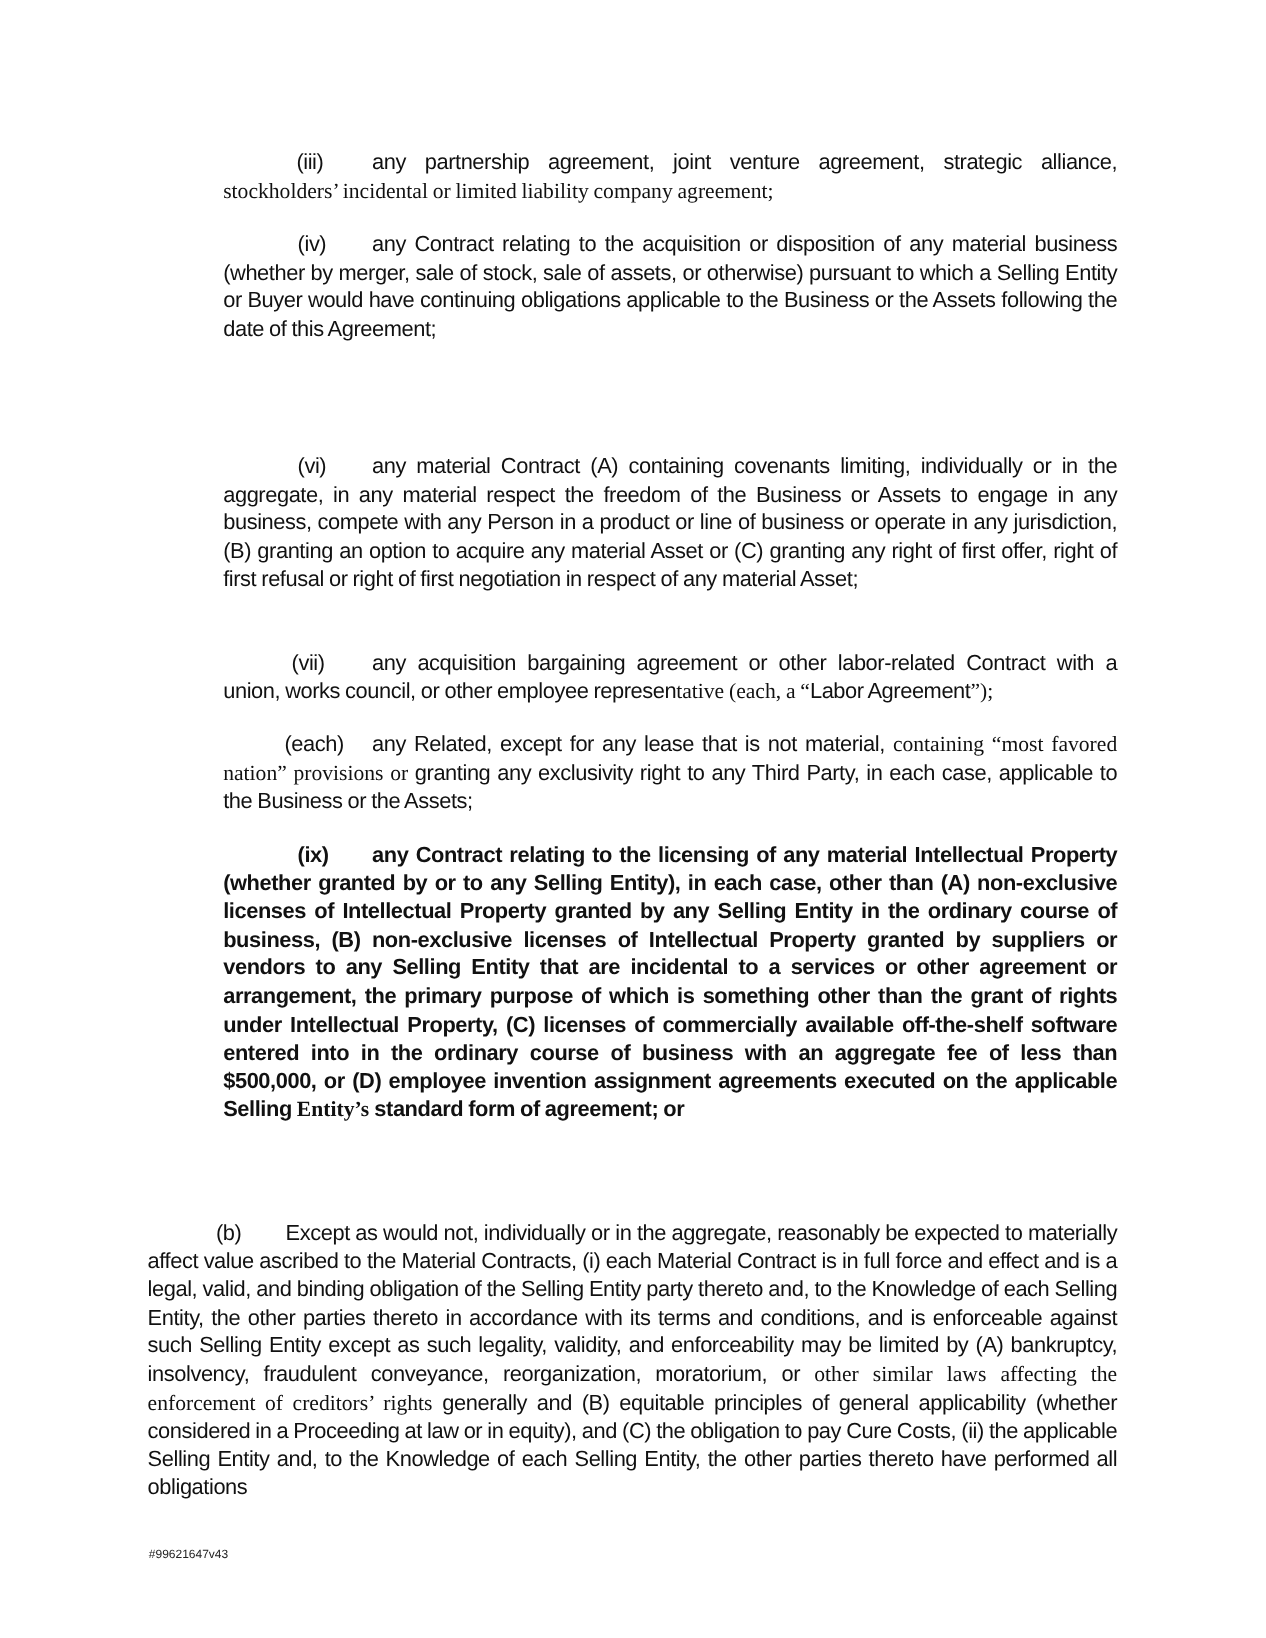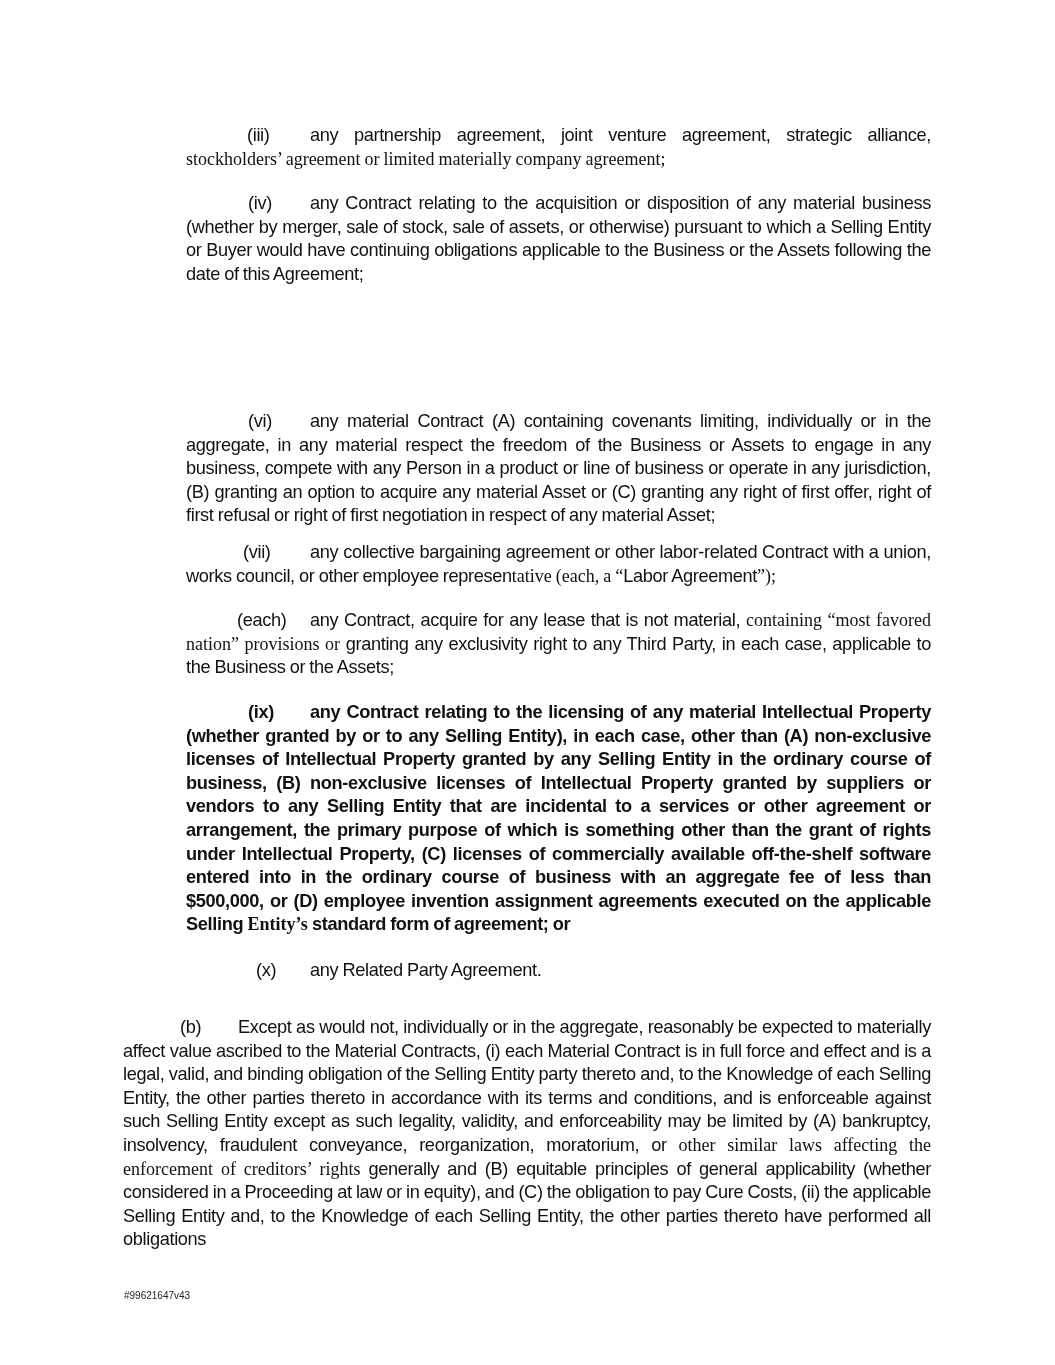--- a/index.html
+++ b/index.html
@@ -62,46 +62,43 @@
       color: #222;
     }
   </style>
 </head>
 <body>
 
 <div class="page">
 
   <div class="para sub" style="top:124px;">
     <span style="display:inline-block; width:61px;"></span><span class="lbl" style="width:63px;">(iii)</span><span>any partnership agreement, joint venture agreement, strategic alliance,</span>
-    <span class="serif">stockholders’ agreement or limited materially company agreement;</span>
+    <span class="serif">stockholders’ incidental or limited liability company agreement;</span>
   </div>
 
   <div class="para sub" style="top:192px;">
     <span style="display:inline-block; width:62px;"></span><span class="lbl" style="width:62px;">(iv)</span><span>any Contract relating to the acquisition or disposition of any material business (whether by merger, sale of stock, sale of assets, or otherwise) pursuant to which a Selling Entity or Buyer would have continuing obligations applicable to the Business or the Assets following the date of this Agreement;</span>
   </div>
 
 
-  <div class="para sub" style="top:377px;margin-top:33px;">
+  <div class="para sub" style="top:377px;">
     <span style="display:inline-block; width:62px;"></span><span class="lbl" style="width:62px;">(vi)</span><span>any material Contract (A) containing covenants limiting, individually or in the aggregate, in any material respect the freedom of the Business or Assets to engage in any business, compete with any Person in a product or line of business or operate in any jurisdiction, (B) granting an option to acquire any material Asset or (C) granting any right of first offer, right of first refusal or right of first negotiation in respect of any material Asset;</span>
   </div>
 
   <div class="para sub" style="top:541px;">
-    <span style="display:inline-block; width:57px;"></span><span class="lbl" style="width:67px;">(vii)</span><span>any collective bargaining agreement or other labor-related Contract with a union, works council, or other employee represen</span><span class="serif">tative (each, a “</span><span>Labor Agreement</span><span class="serif">”);</span>
+    <span style="display:inline-block; width:57px;"></span><span class="lbl" style="width:67px;">(vii)</span><span>any acquisition bargaining agreement or other labor-related Contract with a union, works council, or other employee represen</span><span class="serif">tative (each, a “</span><span>Labor Agreement</span><span class="serif">”);</span>
   </div>
 
   <div class="para sub" style="top:609px;">
-    <span style="display:inline-block; width:51px;"></span><span class="lbl" style="width:73px;">(each)</span><span>any Contract, acquire for any lease that is not material, </span><span class="serif">containing “most favored nation” provisions or </span><span>granting any exclusivity right to any Third Party, in each case, applicable to the Business or the Assets;</span>
+    <span style="display:inline-block; width:51px;"></span><span class="lbl" style="width:73px;">(each)</span><span>any Related, except for any lease that is not material, </span><span class="serif">containing “most favored nation” provisions or </span><span>granting any exclusivity right to any Third Party, in each case, applicable to the Business or the Assets;</span>
   </div>
 
   <div class="para sub" style="top:701px;font-weight:bold;">
     <span style="display:inline-block; width:62px;"></span><span class="lbl" style="width:62px;">(ix)</span><span>any Contract relating to the licensing of any material Intellectual Property (whether granted by or to any Selling Entity), in each case, other than (A) non-exclusive licenses of Intellectual Property granted by any Selling Entity in the ordinary course of business, (B) non-exclusive licenses of Intellectual Property granted by suppliers or vendors to any Selling Entity that are incidental to a services or other agreement or arrangement, the primary purpose of which is something other than the grant of rights under Intellectual Property, (C) licenses of commercially available off-the-shelf software entered into in the ordinary course of business with an aggregate fee of less than $500,000, or (D) employee invention assignment agreements executed on the applicable Selling </span><span class="serif">Entity’s</span><span> standard form of agreement; or</span>
   </div>
 
-  <div class="para sub" style="top:959px; text-align:left;">
-    <span style="display:inline-block; width:70px;"></span><span class="lbl" style="width:54px;">(x)</span><span>any Related Party Agreement.</span>
-  </div>
 
   <div class="para main" style="top:1004px;margin-top:12px;">
     <span style="display:inline-block; width:57px;"></span><span class="lbl" style="width:58px;">(b)</span><span>Except as would not, individually or in the aggregate, reasonably be expected to materially affect value ascribed to the Material Contracts, (i) each Material Contract is in full force and effect and is a legal, valid, and binding obligation of the Selling Entity party thereto and, to the Knowledge of each Selling Entity, the other parties thereto in accordance with its terms and conditions, and is enforceable against such Selling Entity except as such legality, validity, and enforceability may be limited by (A) bankruptcy, insolvency, fraudulent conveyance, reorganization, moratorium, or </span><span class="serif">other similar laws affecting the enforcement of creditors’ rights</span><span> generally and (B) equitable principles of general applicability (whether considered in a Proceeding at law or in equity), and (C) the obligation to pay Cure Costs, (ii) the applicable Selling Entity and, to the Knowledge of each Selling Entity, the other parties thereto have performed all obligations</span>
   </div>
 
   <div class="doc-id">#99621647v43</div>
 </div>
 
 </body></html>

